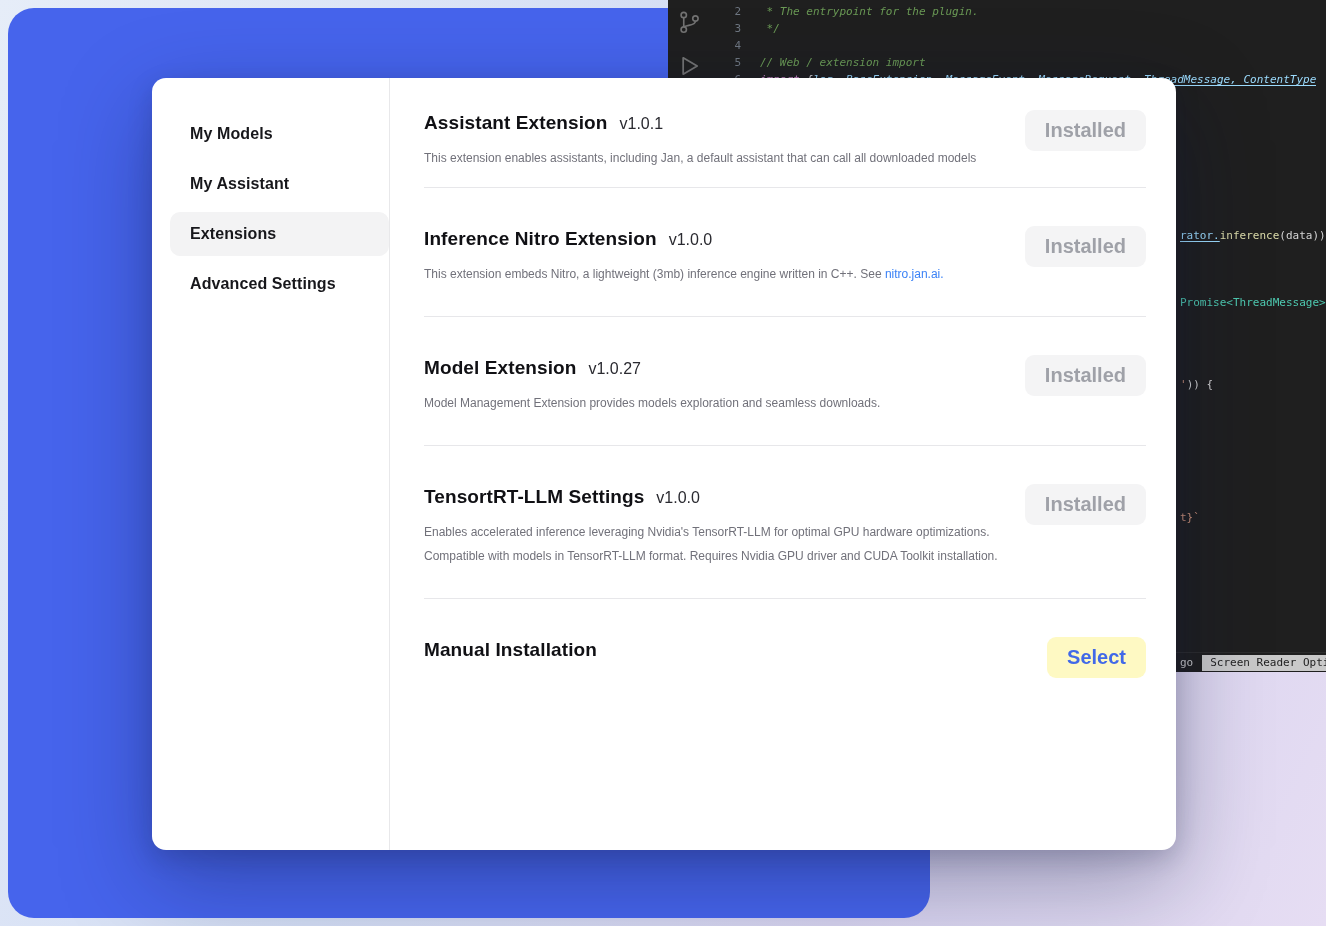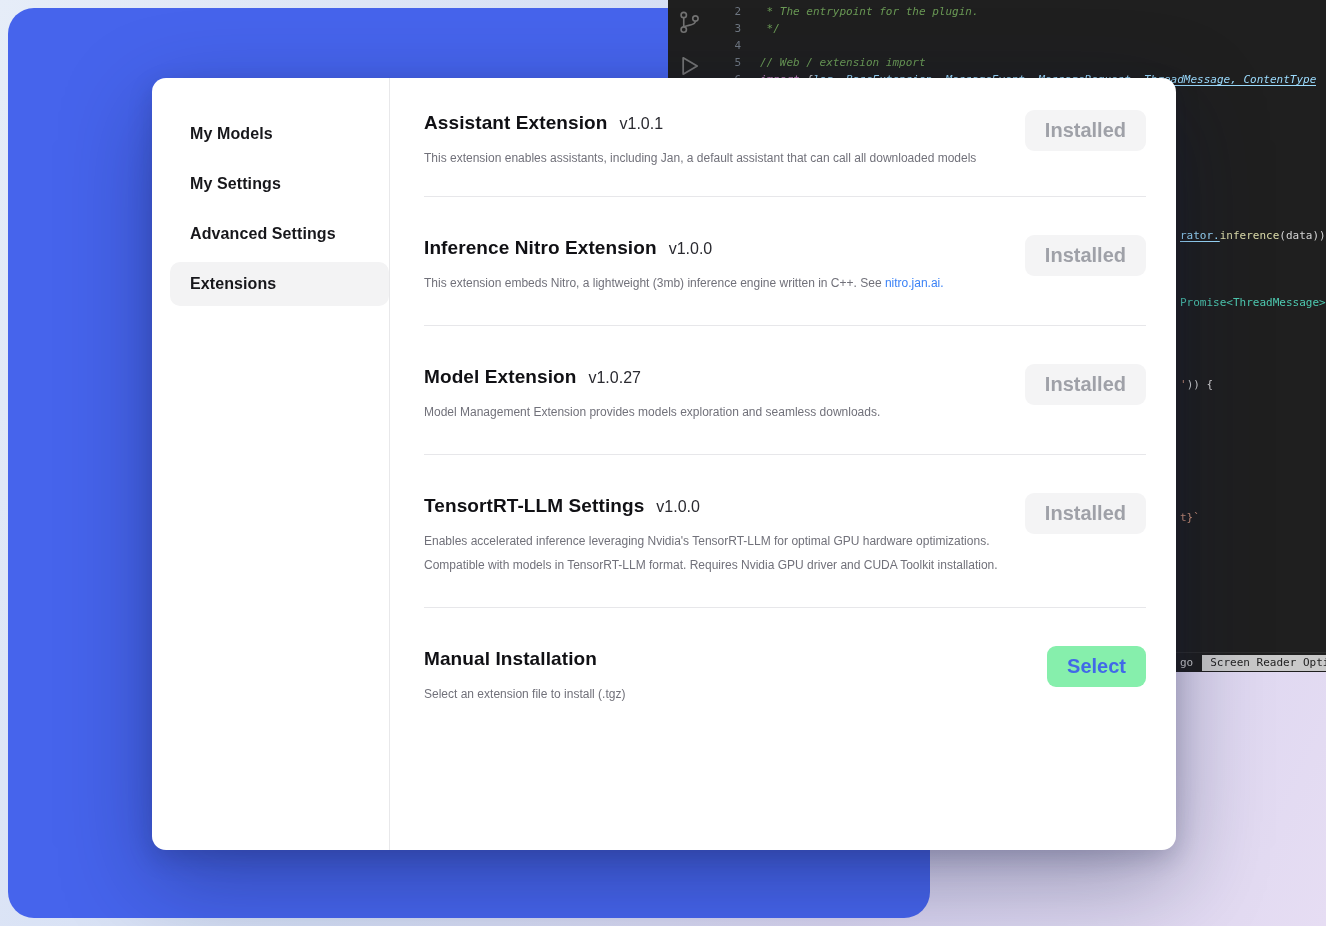--- a/index.html
+++ b/index.html
@@ -74,35 +74,35 @@
     border-radius:10px; font-size:16px; font-weight:700; color:#17171b; cursor:pointer;
     letter-spacing:.1px;
   }
   .nav-item.active { background:#f3f3f4; }
 
   .content { flex:1; padding:0 30px 0 34px; overflow:hidden; }
   .section {
     display:flex; justify-content:space-between; align-items:flex-start;
     padding:40px 0 30px; border-bottom:1px solid #e7e7ea;
   }
-  .section.first { padding-top:34px; padding-bottom:26px;justify-content:space-between; }
+  .section.first { padding-top:34px; padding-bottom:17px;justify-content:space-between; }
   .section.last { border-bottom:none; }
   .sec-text { width:582px; }
   .sec-title-row { display:flex; align-items:baseline; gap:12px; }
   .sec-title { font-size:19px; font-weight:700; color:#101014; letter-spacing:.1px; }
   .sec-version { font-size:16px; color:#2a2a30; }
   .sec-desc { margin-top:12px; font-size:12px; line-height:24px; color:#71717a; }
   .link { color:var(--link-blue,#3B82F6); text-decoration:none; cursor:pointer; }
 
   .btn {
     min-width:114px; height:41px; padding:0 20px; margin-top:-2px;
     border:none; border-radius:9px; background:#f4f4f5;
     color:#9fa1a8; font-size:20px; font-weight:600; font-family:inherit; cursor:pointer;
   }
-  .btn.select { min-width:96px; background:#86efac; color:var(--select-text,#4169E8); }
+  .btn.select { min-width:96px; background:#fef9c3; color:var(--select-text,#4169E8); }
 </style>
 </head>
 <body>
 
 <div class="stage">
 
   <div class="blue-panel"></div>
 
   <div class="editor">
     <div class="activity-bar">
@@ -154,23 +154,23 @@
         <span class="status-text">go</span>
         <span class="status-badge">Screen Reader Optimized</span>
       </div>
     </div>
   </div>
 
   <div class="modal">
 
     <aside class="sidebar">
       <div class="nav-item">My Models</div>
-      <div class="nav-item">My Settings</div>
+      <div class="nav-item">My Assistant</div>
+      <div class="nav-item active">Extensions</div>
       <div class="nav-item">Advanced Settings</div>
-      <div class="nav-item active">Extensions</div>
     </aside>
 
     <main class="content">
 
       <section class="section first">
         <div class="sec-text">
           <div class="sec-title-row">
             <span class="sec-title">Assistant Extension</span>
             <span class="sec-version">v1.0.1</span>
           </div>
@@ -210,20 +210,19 @@
           <p class="sec-desc">Enables accelerated inference leveraging Nvidia's TensorRT-LLM for optimal GPU hardware optimizations. Compatible with models in TensorRT-LLM format. Requires Nvidia GPU driver and CUDA Toolkit installation.</p>
         </div>
         <button class="btn">Installed</button>
       </section>
 
       <section class="section last">
         <div class="sec-text">
           <div class="sec-title-row">
             <span class="sec-title">Manual Installation</span>
           </div>
-          <p class="sec-desc">Select an extension file to install (.tgz)</p>
         </div>
         <button class="btn select">Select</button>
       </section>
 
     </main>
   </div>
 </div>
 
 </body></html>

